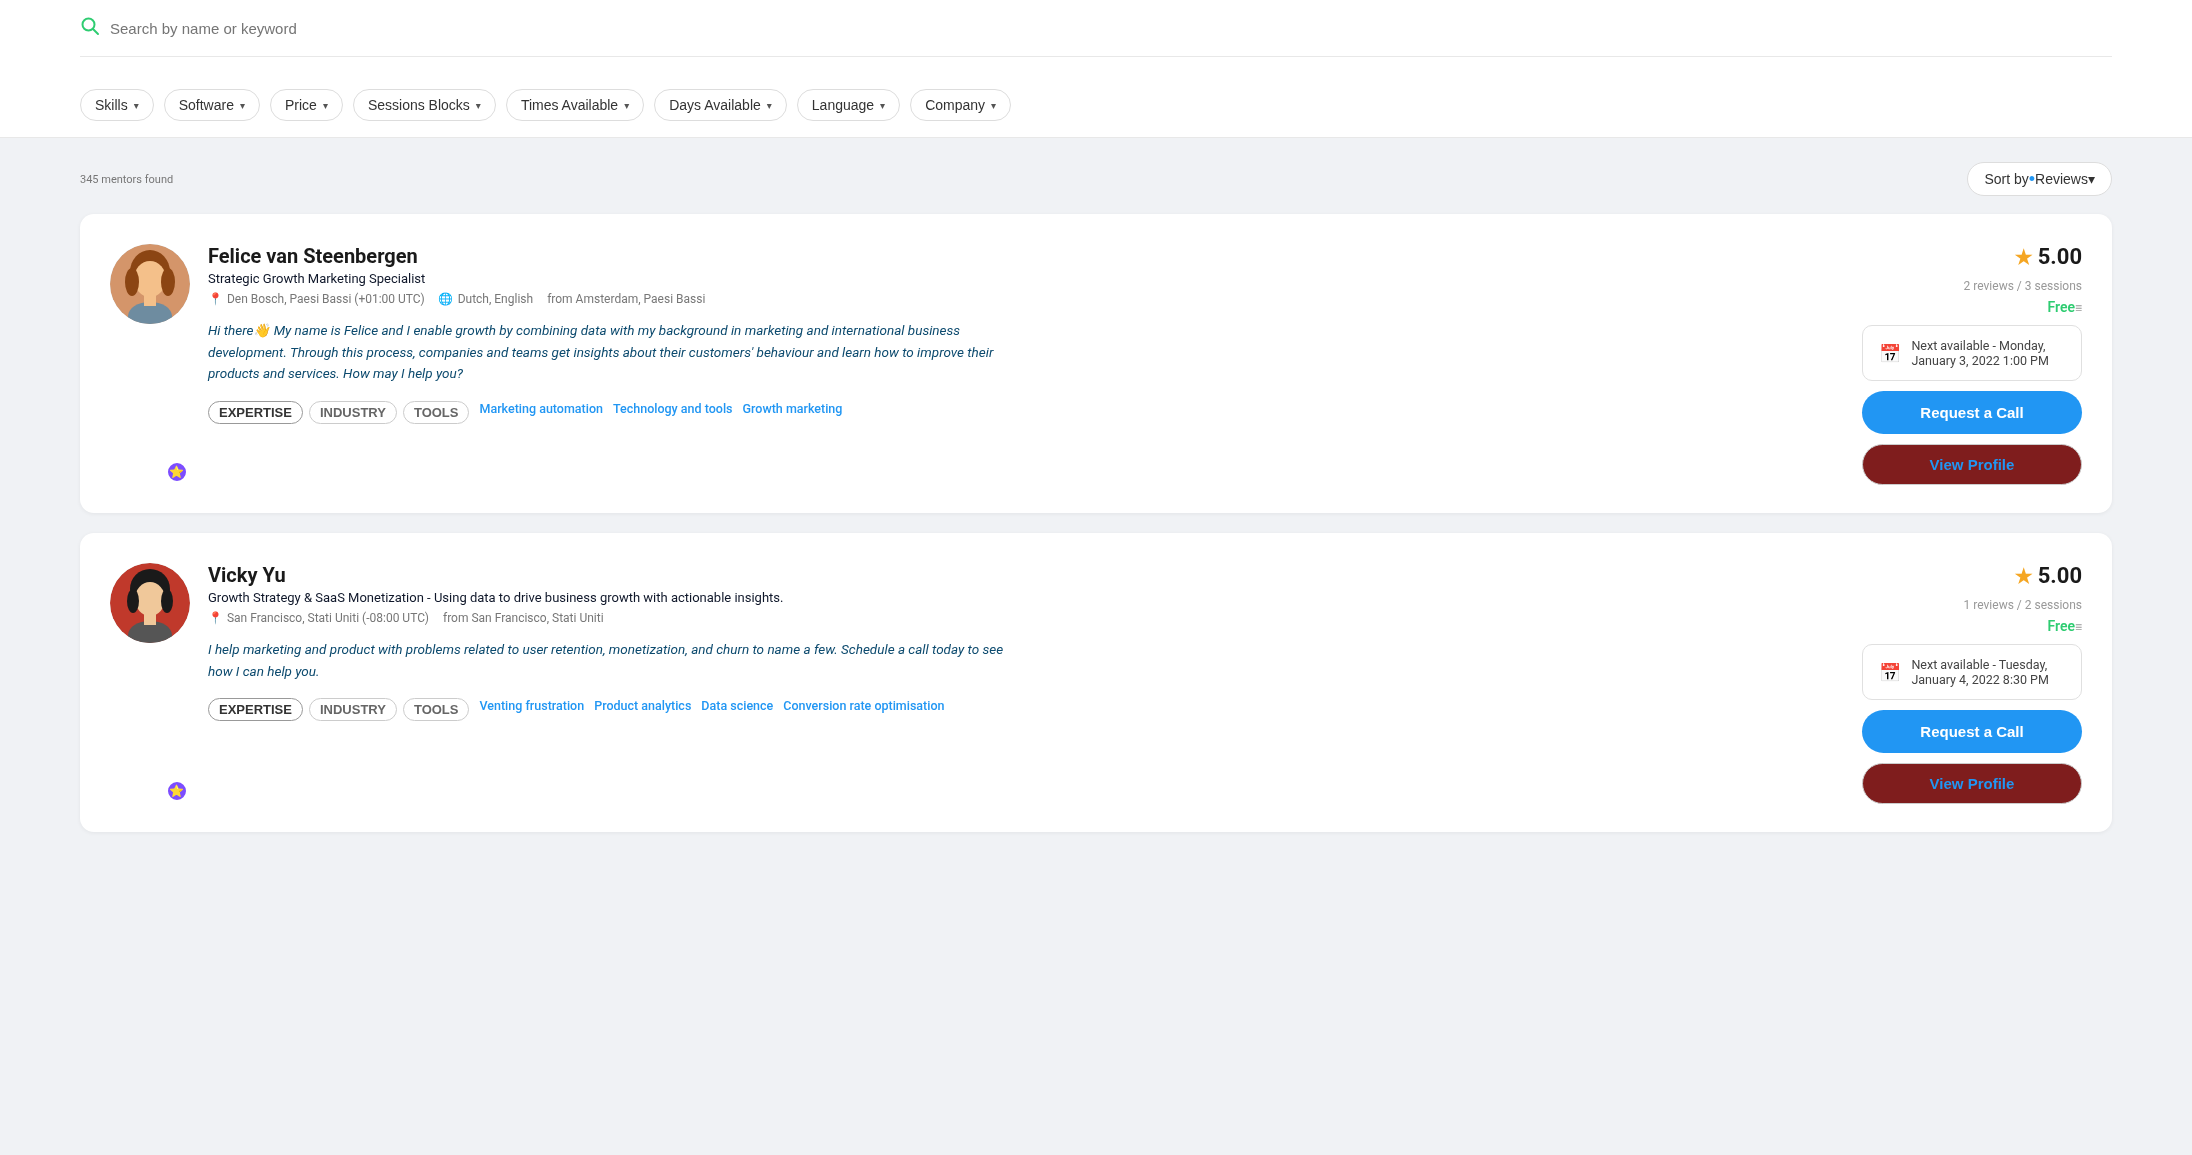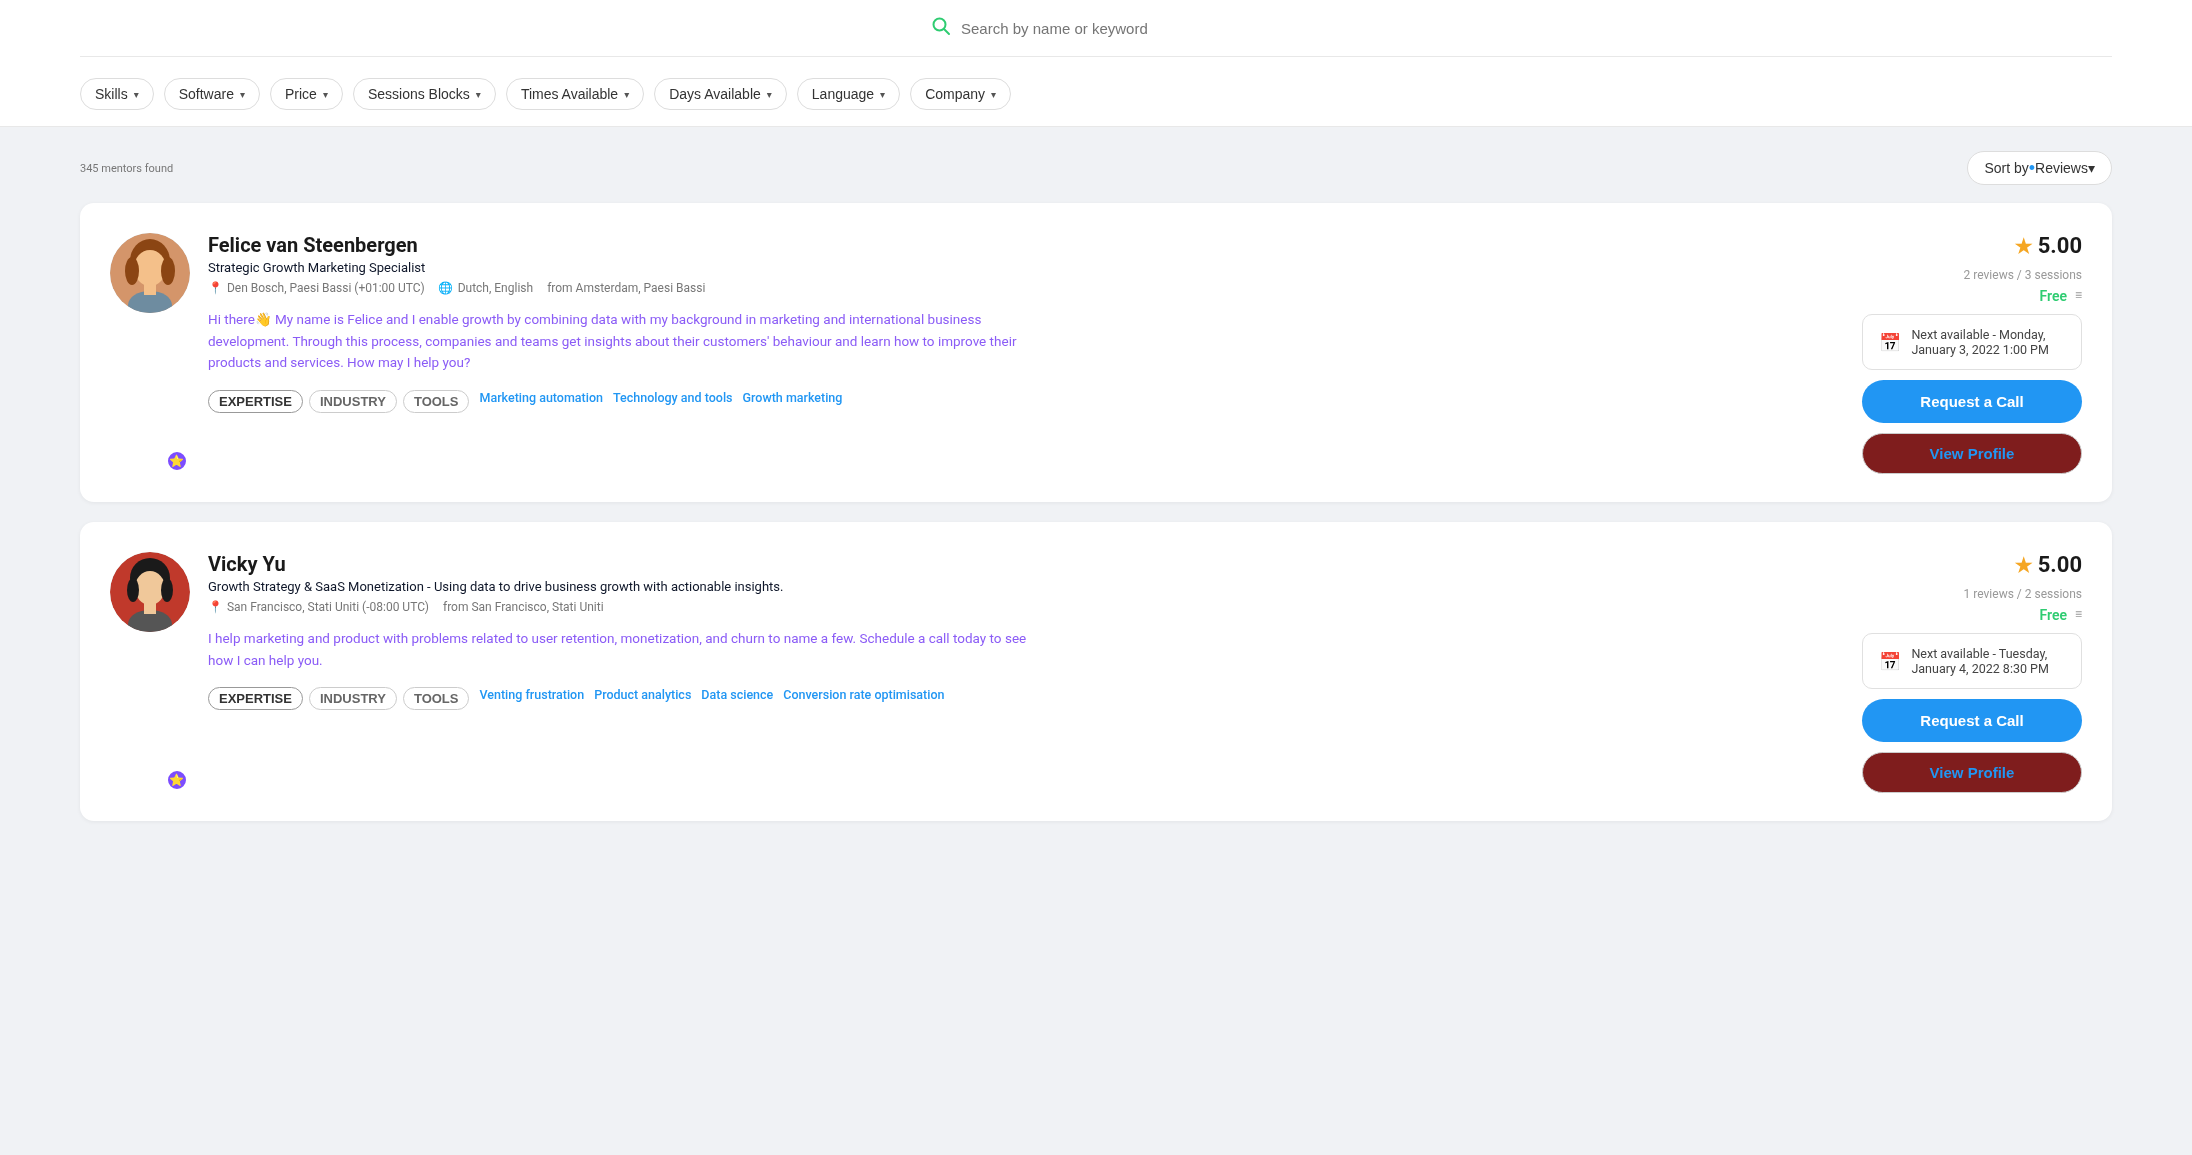--- a/index.html
+++ b/index.html
@@ -12,22 +12,21 @@
       background: #fff;
       padding: 16px 80px;
       border-bottom: 1px solid #e8e8e8;
     }
     .search-row {
       display: flex;
       align-items: center;
       gap: 10px;
       padding-bottom: 16px;
       border-bottom: 1px solid #e8e8e8;
-      margin-bottom: 21px;
-      justify-content: center;
+      margin-bottom: 32px;
     }
     .search-icon-wrap {
       color: #2ecc71;
       font-size: 18px;
     }
     .search-input {
       border: none;
       outline: none;
       font-size: 15px;
       color: #aaa;
@@ -158,24 +157,25 @@
     .meta-item {
       display: flex;
       align-items: center;
       gap: 4px;
     }
     .meta-icon {
       font-size: 12px;
     }
     .mentor-bio {
       font-size: 13.5px;
-      color: #8b5cf6;
+      color: #0c4a6e;
       line-height: 1.6;
       margin-bottom: 16px;
       max-width: 820px;
+      font-style: italic;
     }
     .tags-section {
       display: flex;
       gap: 10px;
       flex-wrap: wrap;
     }
     .tag-type {
       display: flex;
       gap: 6px;
     }
@@ -218,22 +218,22 @@
       color: #f5a623;
       font-size: 20px;
     }
     .reviews-info {
       font-size: 12px;
       color: #999;
       text-align: right;
     }
     .free-row {
       display: flex;
-      align-items: flex-start;
-      gap: 8px;
+      align-items: flex-end;
+      gap: 0;
       font-size: 14px;
       font-weight: 600;
       color: #2ecc71;
       margin-top: -4px;
     }
     .free-icon {
       font-size: 12px;
       color: #999;
     }
     .availability-box {

